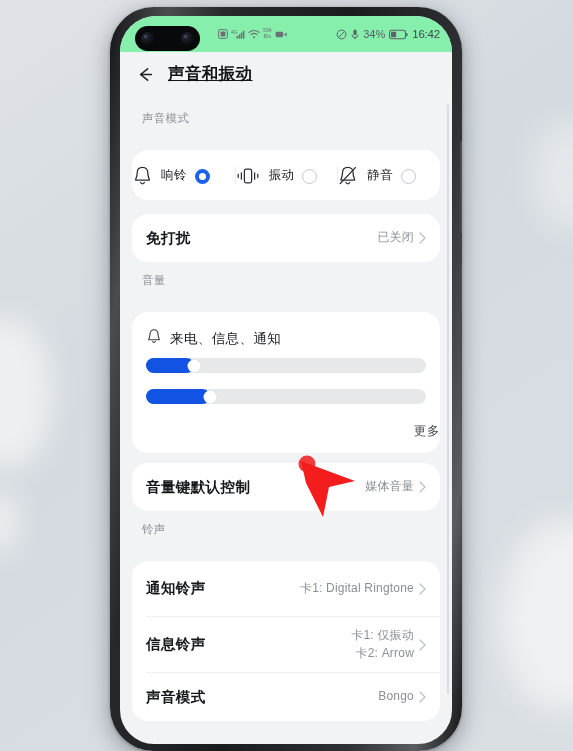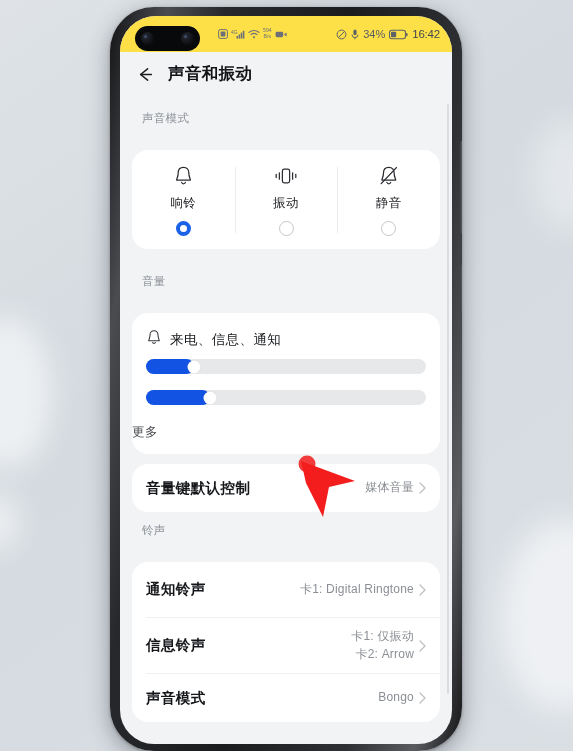--- a/index.html
+++ b/index.html
@@ -64,21 +64,21 @@
     overflow: hidden;
   }
 
   
   #statusbar {
     height: 36px;
     display: flex;
     align-items: center;
     padding: 0 13px 0 12px;
     position: relative;
-    background: #fde047;
+    background: #86efac;
   }
   #camera-cutout {
     position: absolute;
     left: 15px; top: 10px;
     width: 65px; height: 25px;
     border-radius: 13px;
     background: #08090b;
     display: flex; align-items: center; justify-content: space-between;
     padding: 0 6px;
   }
@@ -106,21 +106,21 @@
   #battery-pct { font-size: 11px; color: #5a5e64; }
 
   
   #titlebar {
     height: 44px;
     display: flex; align-items: center; gap: 13px;
     padding: 0 16px;
     background: #f1f3f5;
   }
   #back-arrow { width: 19px; height: 19px; cursor: pointer; }
-  #page-title { font-size: 16.5px; font-weight: 700; color: #131416; letter-spacing: .4px; }
+  #page-title { font-size: 16.5px; font-weight: 700; color: #131416; letter-spacing: .4px; text-decoration: underline; }
 
   
   #content {
     position: absolute;
     top: 80px; left: 0; right: 0; bottom: 0;
     padding: 4px 12px 0 12px;
     overflow: hidden;
   }
   .sec-label {
     font-size: 11.5px;
@@ -131,21 +131,21 @@
   .card {
     background: #ffffff;
     border-radius: 16px;
     overflow: hidden;
   }
 
   
   #sound-mode-card { display: flex; padding: 14px 0 13px 0; }
   .mode-col {
     flex: 1;
-    display: flex; flex-direction: column; align-items: center; gap: 8px;
+    display: flex; flex-direction: row; align-items: center; gap: 8px;
     position: relative;
     cursor: pointer;
   }
   .mode-col + .mode-col::before {
     content: "";
     position: absolute; left: 0; top: 3px; bottom: 3px;
     width: 1px; background: #ececee;
   }
   .mode-icon { height: 23px; display:flex; align-items:center; justify-content:center; }
   .mode-text { font-size: 12.5px; color: #1b1c1f; letter-spacing: .4px; }
@@ -190,21 +190,21 @@
     background: #1353e4;
   }
   .slider .knob {
     position: absolute; top: 50%;
     width: 13px; height: 13px; border-radius: 50%;
     background: #ffffff;
     transform: translate(-50%, -50%);
     box-shadow: 0 0 0 .5px rgba(0,0,0,.06);
   }
   #more-row {
-    text-align: left;
+    text-align: right;
     font-size: 12.5px;
     color: #4b4e53;
     padding: 9px 0 13px 0;
     letter-spacing: .6px;
     cursor: pointer;
   }
 
   
   #scrollbar {
     position: absolute;
@@ -361,20 +361,31 @@
               <path d="M8.9 17.4 A2 2 0 0 0 12.7 17.4" fill="none" stroke="#2a2c30" stroke-width="1.25" stroke-linecap="round"></path>
               <line x1="3.2" y1="18.6" x2="18.4" y2="2.6" stroke="#2a2c30" stroke-width="1.35" stroke-linecap="round"></line>
             </svg>
           </span>
           <span class="mode-text">静音</span>
           <span class="radio"></span>
         </div>
       </div>
 
       <div style="height:14px"></div>
+      <div class="card">
+        <div class="row">
+          <span class="rlabel">免打扰</span>
+          <span class="rval">已关闭</span>
+          <span class="chev">
+            <svg width="7" height="12" viewBox="0 0 7 12">
+                <path d="M1 1 L6 6 L1 11" fill="none" stroke="#bcbfc4" stroke-width="1.3" stroke-linecap="round" stroke-linejoin="round"></path>
+              </svg>
+          </span>
+        </div>
+      </div>
 
       <div class="sec-label">音量</div>
 
       <div class="card" id="volume-card">
 
         <div class="vol-block">
           <div class="vol-head">
             <span>
               <svg width="16" height="17" viewBox="0 0 16 17">
                 <path d="M8 1.8 C5.3 1.8 4 3.6 4 6 C4 9.4 2.7 10.6 2.7 11.8 L13.3 11.8 C13.3 10.6 12 9.4 12 6 C12 3.6 10.7 1.8 8 1.8 Z" fill="none" stroke="#35383d" stroke-width="1.1" stroke-linejoin="round"></path>

